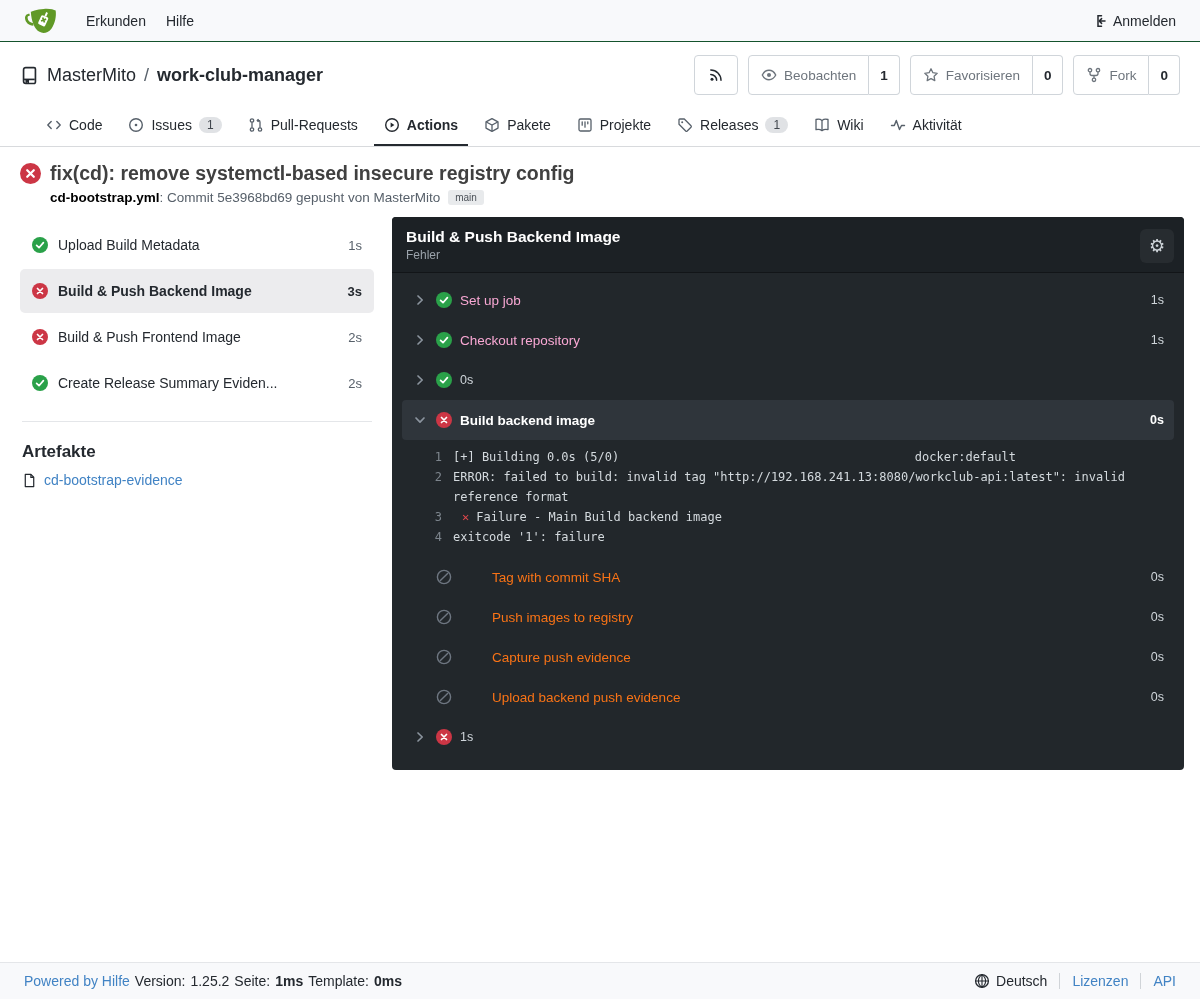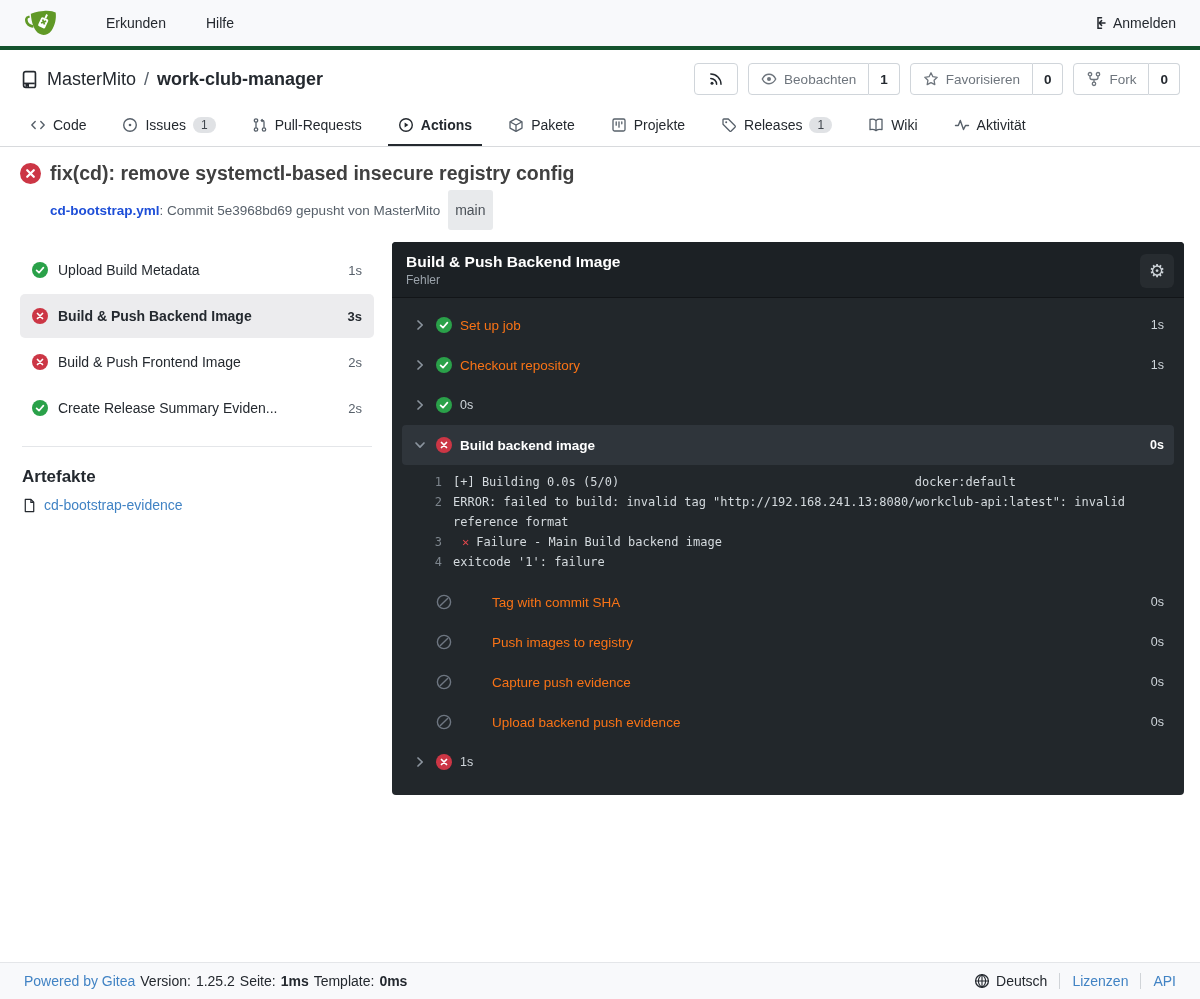--- a/index.html
+++ b/index.html
@@ -8,69 +8,69 @@
     font-family:"Liberation Sans", sans-serif;
     color:#24292f; background:#fff;
     width:1200px; min-height:999px;
     display:flex; flex-direction:column;
     font-size:14px;
   }
   svg { display:block; }
 
   
   .navbar {
-    height:50px; background:#f8f9fb; border-bottom:4px solid #14532d;
-    display:flex; align-items:center; padding:0 24px; gap:20px; flex:none;
+    height:42px; background:#f8f9fb; border-bottom:1px solid #14532d;
+    display:flex; align-items:center; padding:0 24px; gap:0; flex:none;
   }
   .logo { width:34px; height:34px; margin-right:18px; cursor:pointer; }
   .nav-link { padding:8px 10px; color:#24292f; cursor:pointer; font-size:14px; }
   .nav-spacer { flex:1; }
   .signin { display:flex; align-items:center; gap:6px; cursor:pointer; font-size:14px; color:#24292f; }
 
   
   .repo-header { display:flex; align-items:center; padding:13px 20px 12px; }
   .repo-title { display:flex; align-items:center; gap:8px; font-size:18px; }
   .repo-title .owner { color:#24292f; }
   .repo-title .sep { color:#57606a; }
   .repo-title .name { font-weight:700; }
   .repo-actions { margin-left:auto; display:flex; gap:10px; align-items:center; }
   .btn, .btn-count {
-    background:#fff; border:1px solid #d0d5da; height:32px;
+    background:#fff; border:1px solid #d0d5da; height:40px;
     display:flex; align-items:center; gap:7px; padding:0 12px;
     font-size:13.5px; color:#6e757d; cursor:pointer;
   }
   .btn { border-radius:4px; }
   .btn-group { display:flex; }
   .btn-group .btn { border-radius:4px 0 0 4px; }
   .btn-group .btn-count { border-left:0; border-radius:0 4px 4px 0; color:#24292f; font-weight:600; padding:0 11px; }
   .btn.icon-only { padding:0 13px; color:#24292f; }
 
   
-  .tabs { display:flex; padding:0 20px; gap:16px; border-bottom:1px solid #d8dadd; }
+  .tabs { display:flex; padding:0 36px; gap:6px; border-bottom:1px solid #d8dadd; }
   .tab {
     display:flex; align-items:center; gap:7px; padding:10px 10px 11px;
     font-size:14px; color:#24292f; cursor:pointer; border-bottom:2px solid transparent;
   }
   .tab .t-icon { color:#57606a; }
   .tab.active { font-weight:700; border-bottom-color:#24292f; }
   .tab.active .t-icon { color:#24292f; }
   .tab-badge {
     background:#e0e2e5; color:#40464d; border-radius:10px;
     font-size:12px; padding:1px 8px; font-weight:400;
   }
 
   
   .run-header { padding:15px 20px 10px; }
   .run-title-row { display:flex; align-items:center; gap:9px; }
   .run-title { font-size:19.5px; font-weight:700; color:#404040; }
   .run-sub { margin:5px 0 0 30px; font-size:13.5px; color:#57606a; display:flex; align-items:center; gap:8px; }
-  .run-sub b { color:#1d4ed8; }
+  .run-sub b { color:#000000; }
   .branch-badge {
     background:#e8eaec; color:#4b5158; border-radius:3px;
-    font-size:14px; padding:12px 7px; cursor:pointer;
+    font-size:10px; padding:2px 7px; cursor:pointer;
   }
 
   
   .content { display:flex; align-items:flex-start; padding:2px 16px 0; gap:14px; flex:none; }
 
   
   .sidebar { width:362px; flex:none; padding-top:4px; }
   .job-row {
     display:flex; align-items:center; gap:10px;
     height:44px; margin:2px 4px; padding:0 12px; border-radius:5px;
@@ -97,21 +97,21 @@
     display:flex; align-items:center; justify-content:center;
     background:rgba(255,255,255,0.05); border-radius:6px; cursor:pointer;
     color:#cdd3d8; font-size:18px;
   }
   .steps { padding:7px 10px 13px; }
   .step-row {
     display:flex; align-items:center; gap:8px; height:40px;
     padding:0 10px; border-radius:4px; cursor:pointer;
   }
   .step-row .chev { width:16px; color:#8b949e; flex:none; }
-  .step-row .step-name { flex:1; color:#f97316; font-size:13.5px; }
+  .step-row .step-name { flex:1; color:#f9a8d4; font-size:13.5px; }
   .step-row .step-time { color:#cfd5da; font-size:12.5px; }
   .step-row.expanded { background:#2f353b; }
   .step-row.expanded .step-name { font-weight:700; color:#fff; }
   .step-row.expanded .step-time { font-weight:700; color:#fff; }
   .step-row.skipped { cursor:default; }
   .step-row.skipped .step-name { color:#f97316;margin-left:32px; }
 
   .log-block { padding:7px 12px 10px 2px; font-family:"DejaVu Sans Mono", monospace; font-size:12px; }
   .log-line { display:flex; line-height:20px; }
   .log-num { width:38px; flex:none; text-align:right; color:#7d858d; margin-right:11px; cursor:pointer; }
@@ -480,21 +480,21 @@
         <span class="step-time">1s</span>
       </div>
 
     </div>
   </div>
 </div>
 
 <div class="footer-push"></div>
 
 <div class="footer">
-  <span class="f-item f-link">Powered by Gitea</span>
+  <span class="f-item f-link">Powered by Hilfe</span>
   <span class="f-item">Version:</span>
   <span class="f-item">1.25.2</span>
   <span class="f-item">Seite:</span>
   <b class="f-item">1ms</b>
   <span class="f-item">Template:</span>
   <b class="f-item">0ms</b>
   <div class="footer-right">
     <span class="f-lang">
       <svg width="16" height="16" viewBox="0 0 16 16">
           <circle cx="8" cy="8" r="6.4" fill="none" stroke="#24292f" stroke-width="1.3"></circle>

